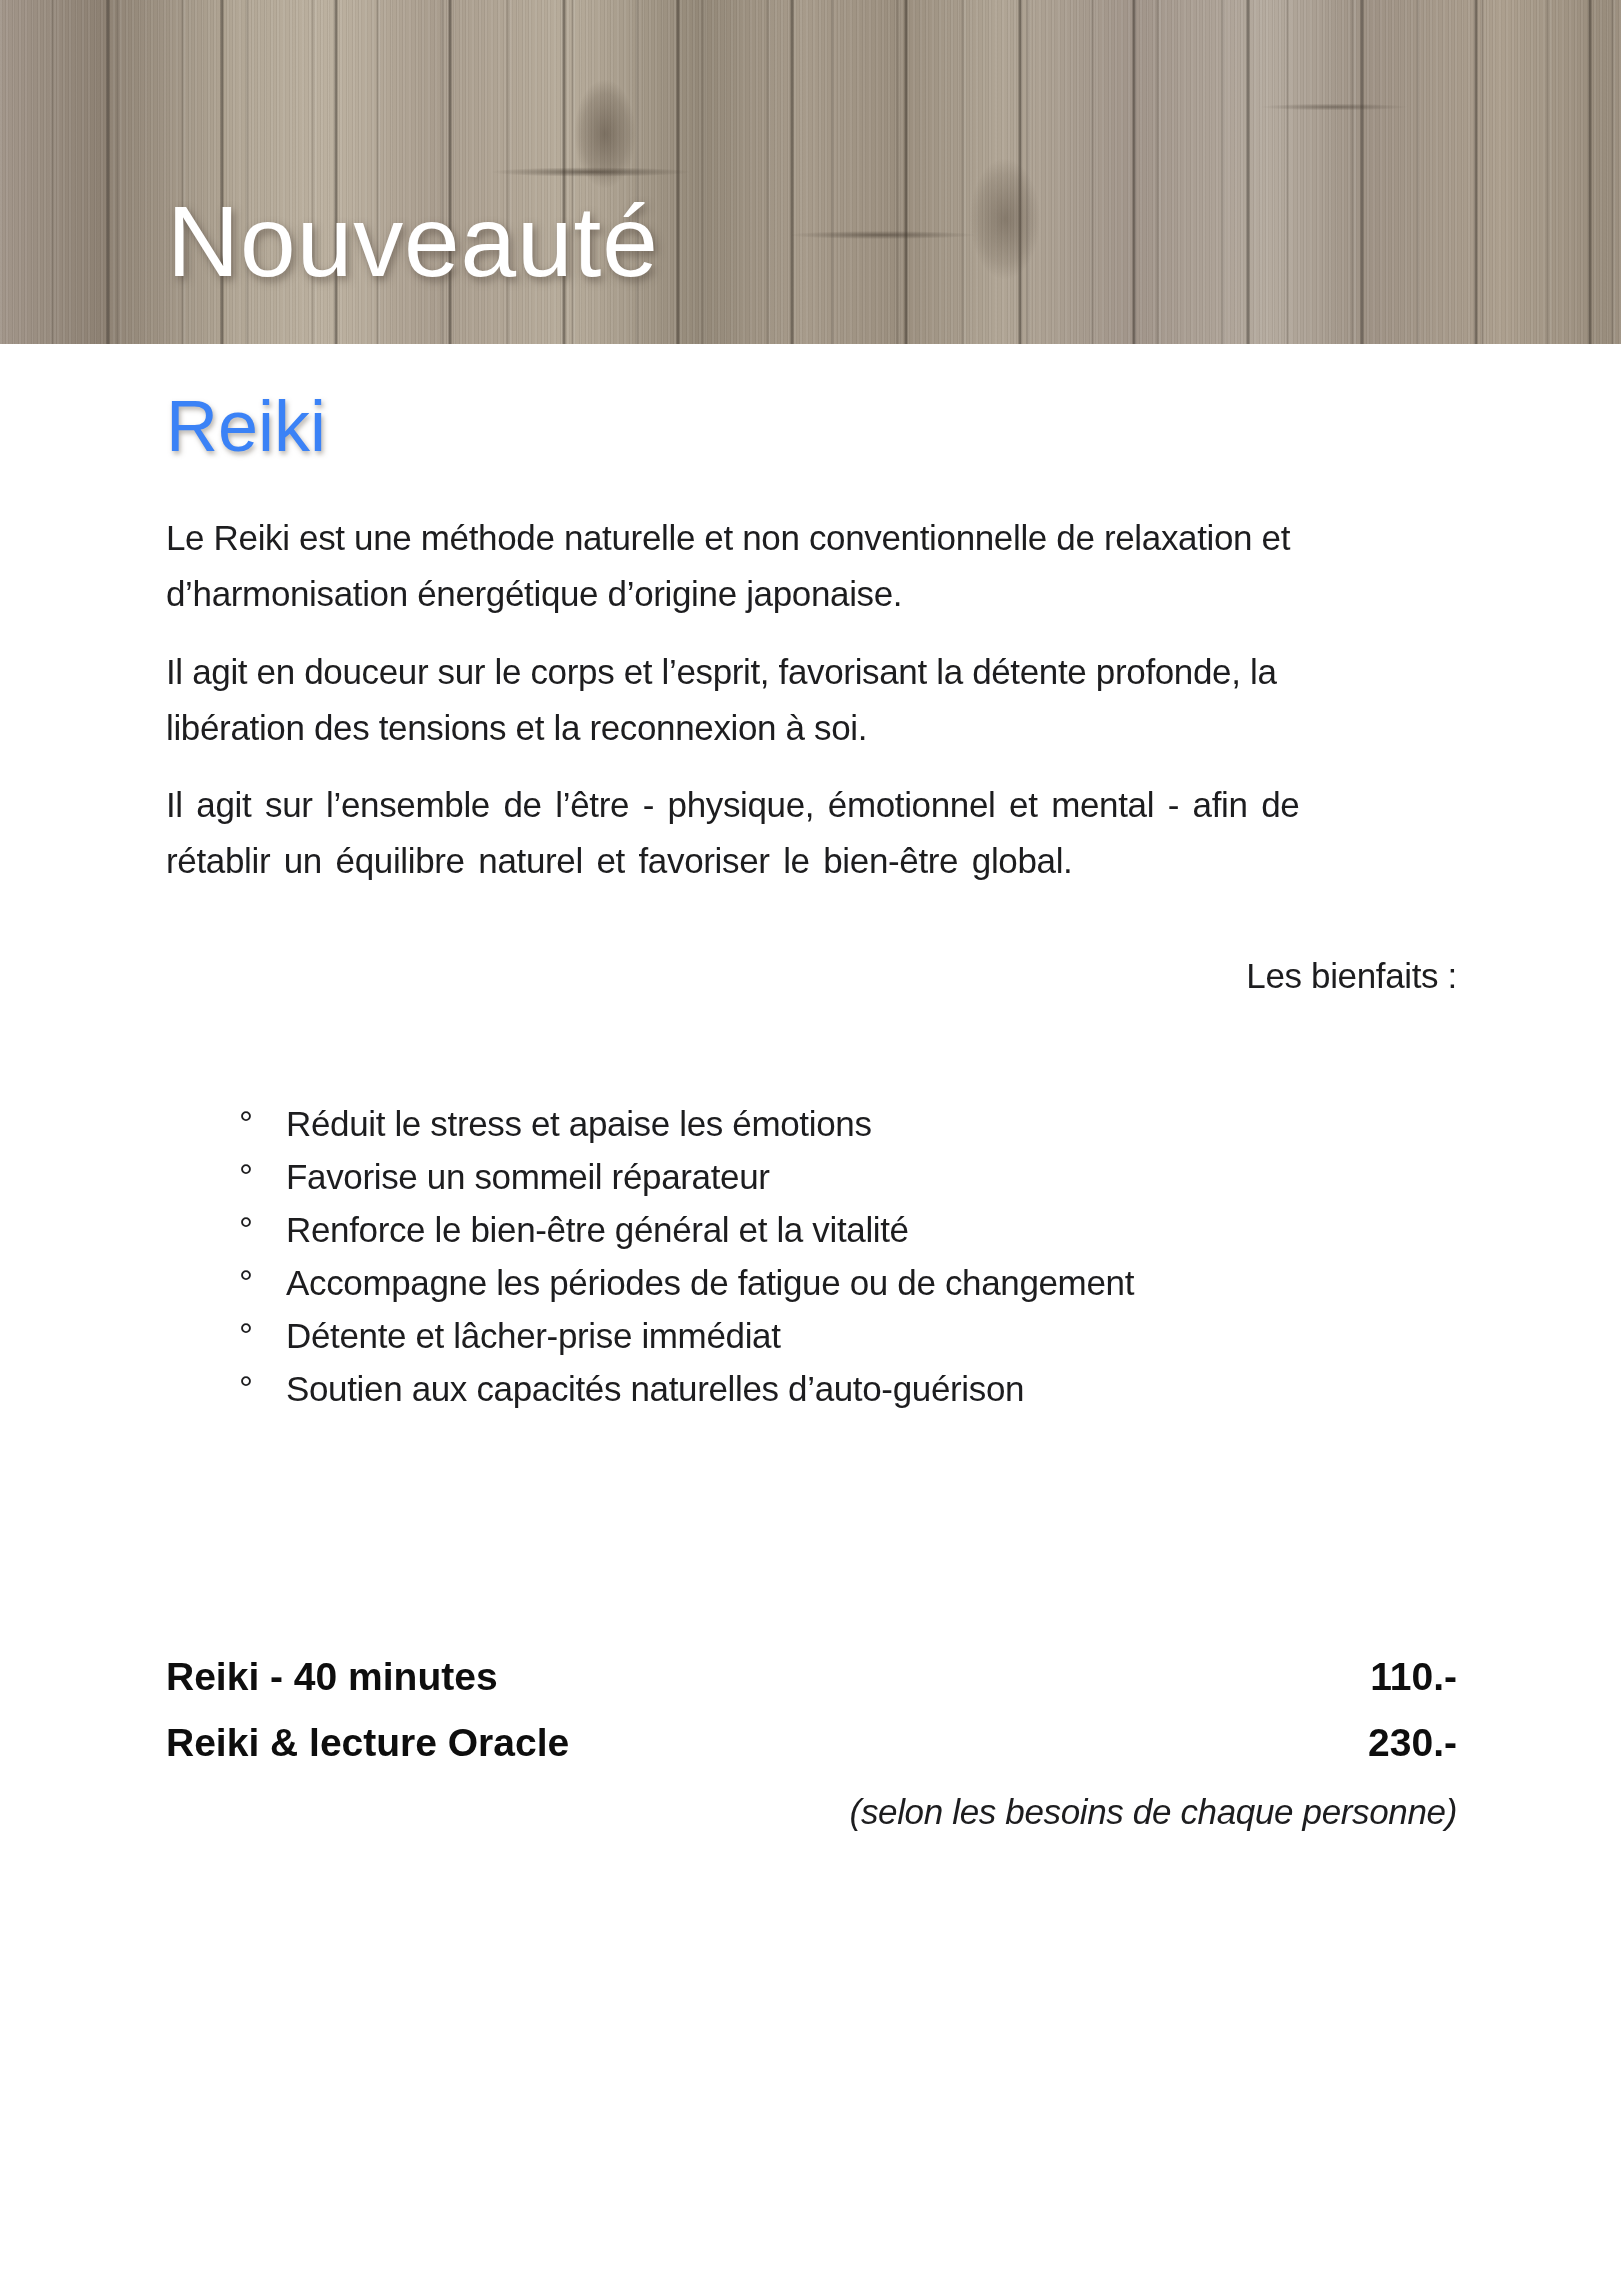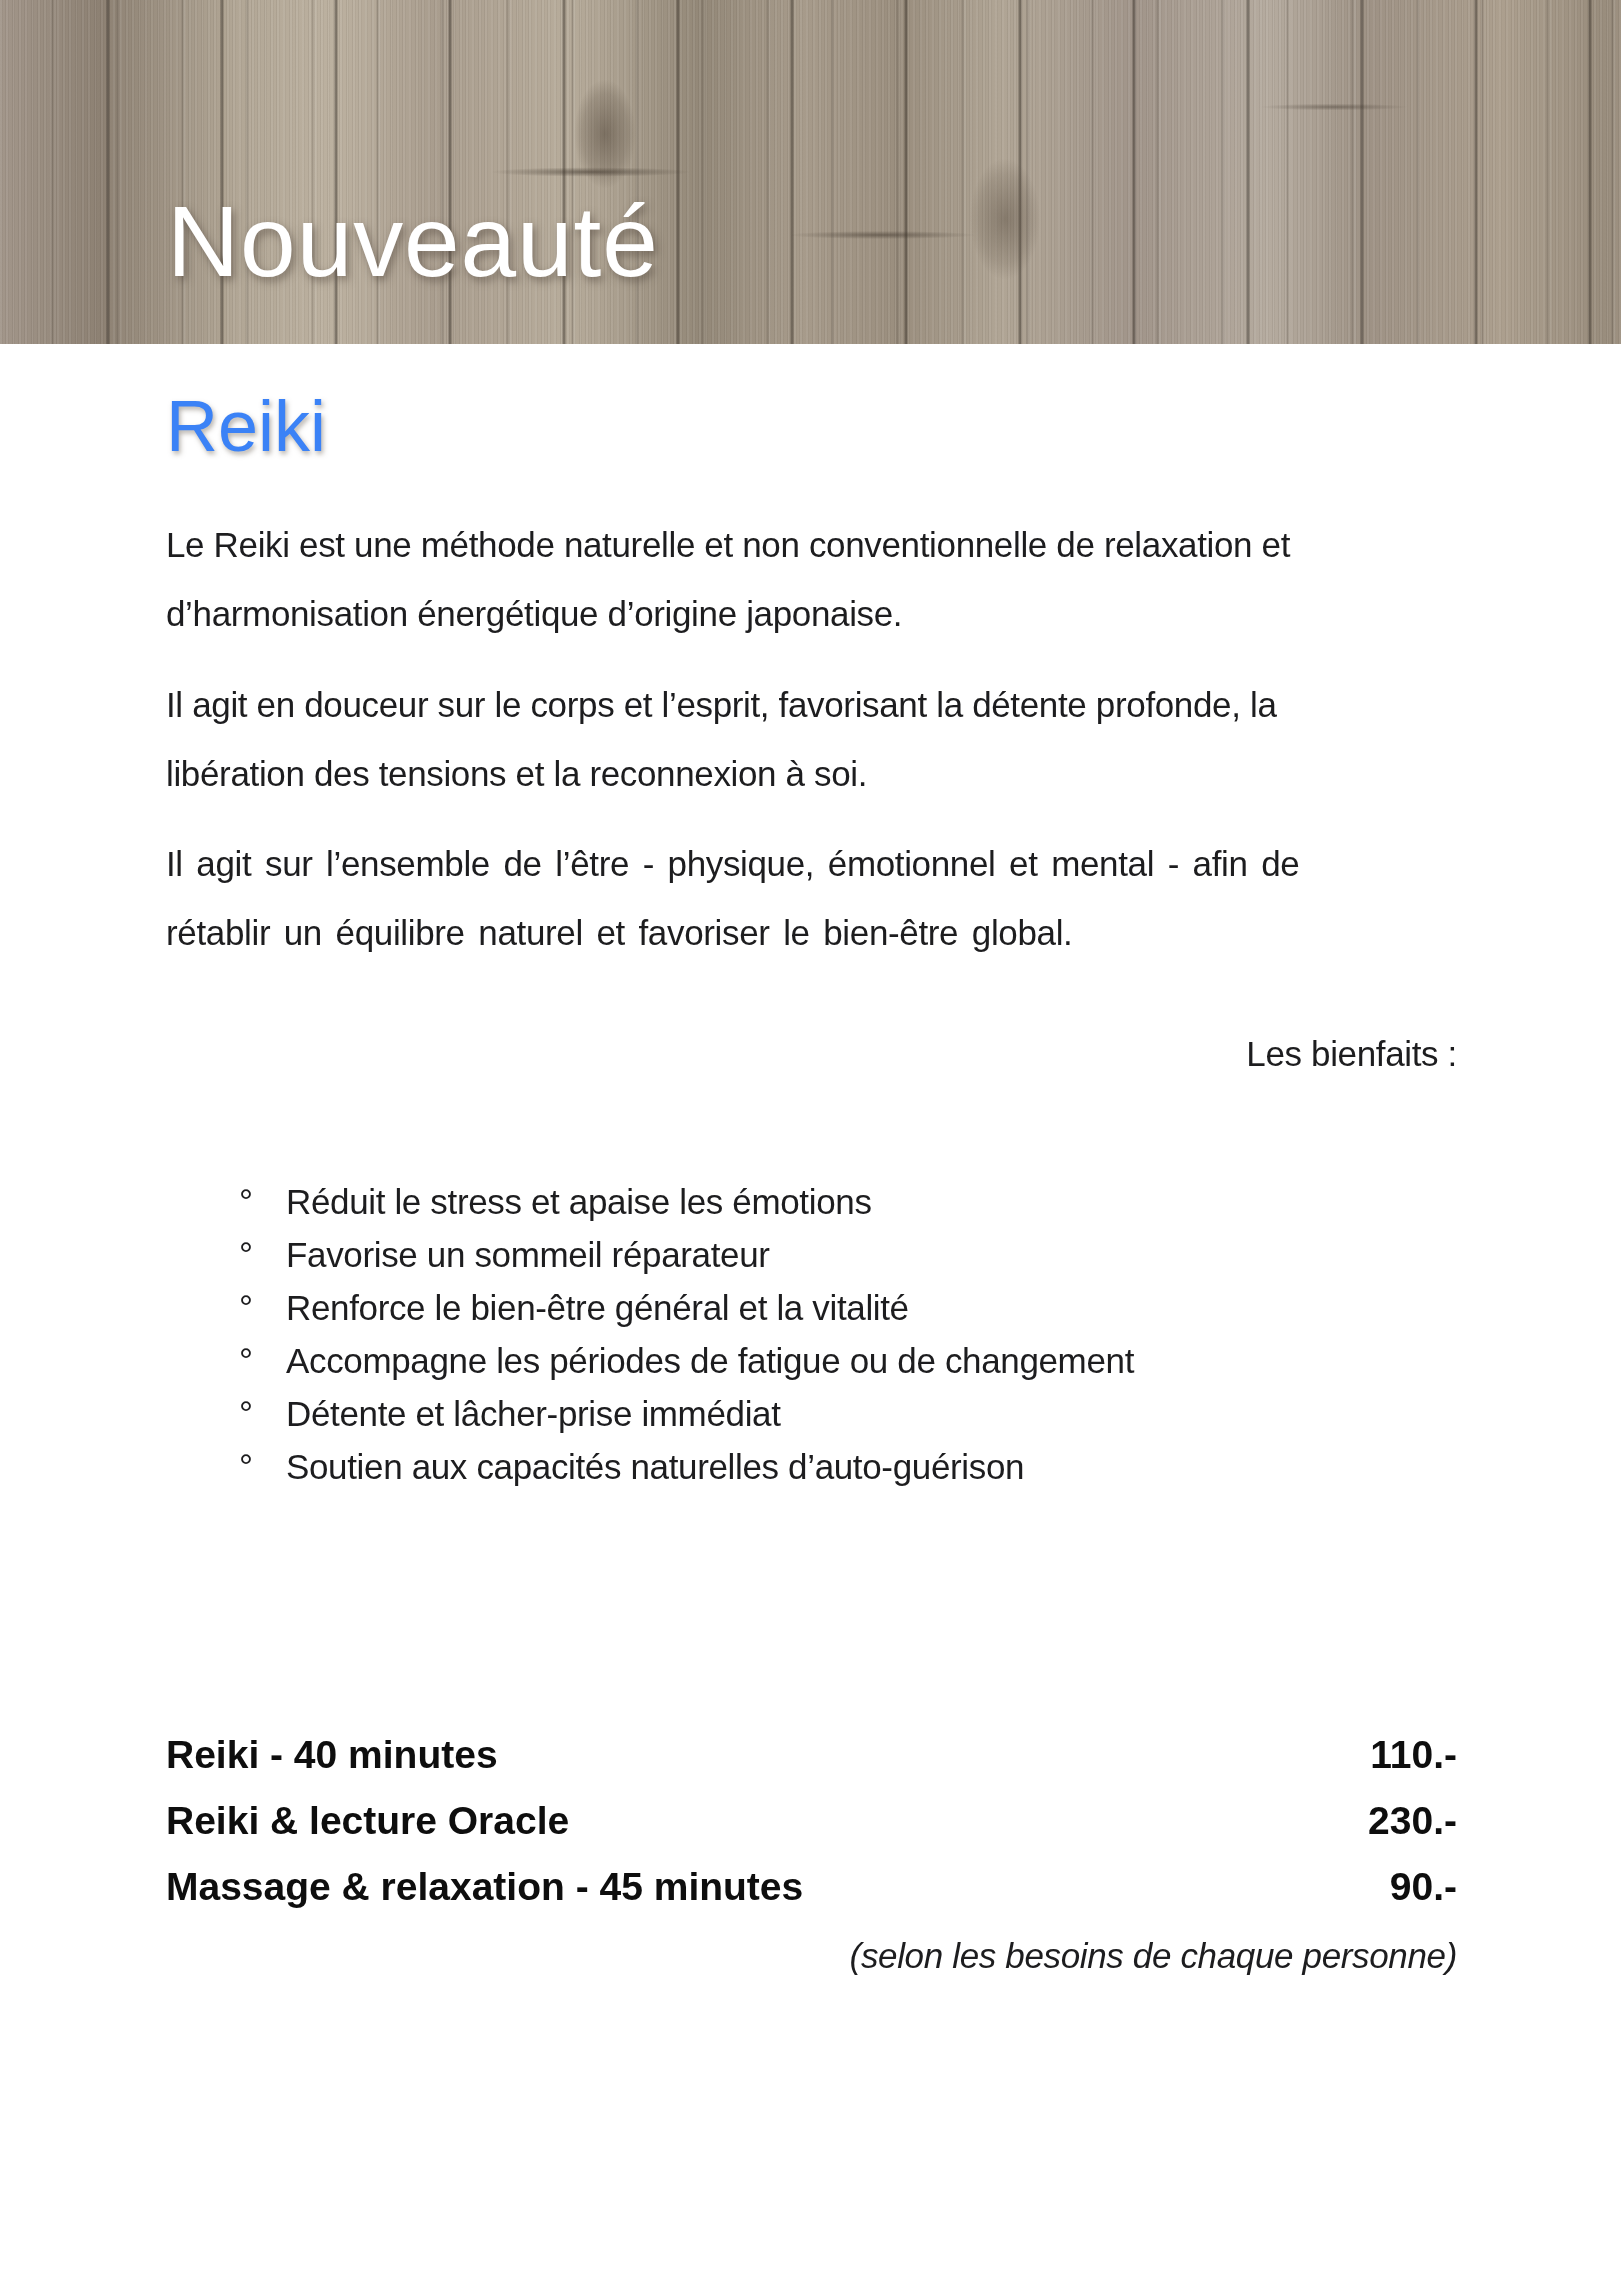--- a/index.html
+++ b/index.html
@@ -59,21 +59,21 @@
   .section-title {
     margin: 41px 0 0;
     font-size: 72px;
     font-weight: 400;
     color: #3b82f6;
     text-shadow: 1.8px 2.7px 5.4px rgba(110,100,88,0.5);
   }
   .para {
     margin: 43px 0 0;
     font-size: 35px;
-    line-height: 69px;
+    line-height: 56px;
     letter-spacing: -0.01em;
     white-space: pre-line;
   }
   .para + .para { margin-top: 21.5px; }
   .para.spread { word-spacing: 0.12em; }
 
   .benefits-label {
     margin: 59px 0 0;
     font-size: 35px;
     line-height: 56px;
@@ -164,23 +164,19 @@
 
     <div class="price-list">
       <div class="price-row">
         <span class="price-label">Reiki - 40 minutes</span>
         <span class="price-value">110.-</span>
       </div>
       <div class="price-row">
         <span class="price-label">Reiki &amp; lecture Oracle</span>
         <span class="price-value">230.-</span>
       </div>
-      <div class="price-row">
-        <span class="price-label">Massage &amp; relaxation - 45 minutes</span>
-        <span class="price-value">90.-</span>
-      </div>
     </div>
 
     <p class="note">(selon les besoins de chaque personne)</p>
 
   </main>
 </div>
 
 
 </body></html>

